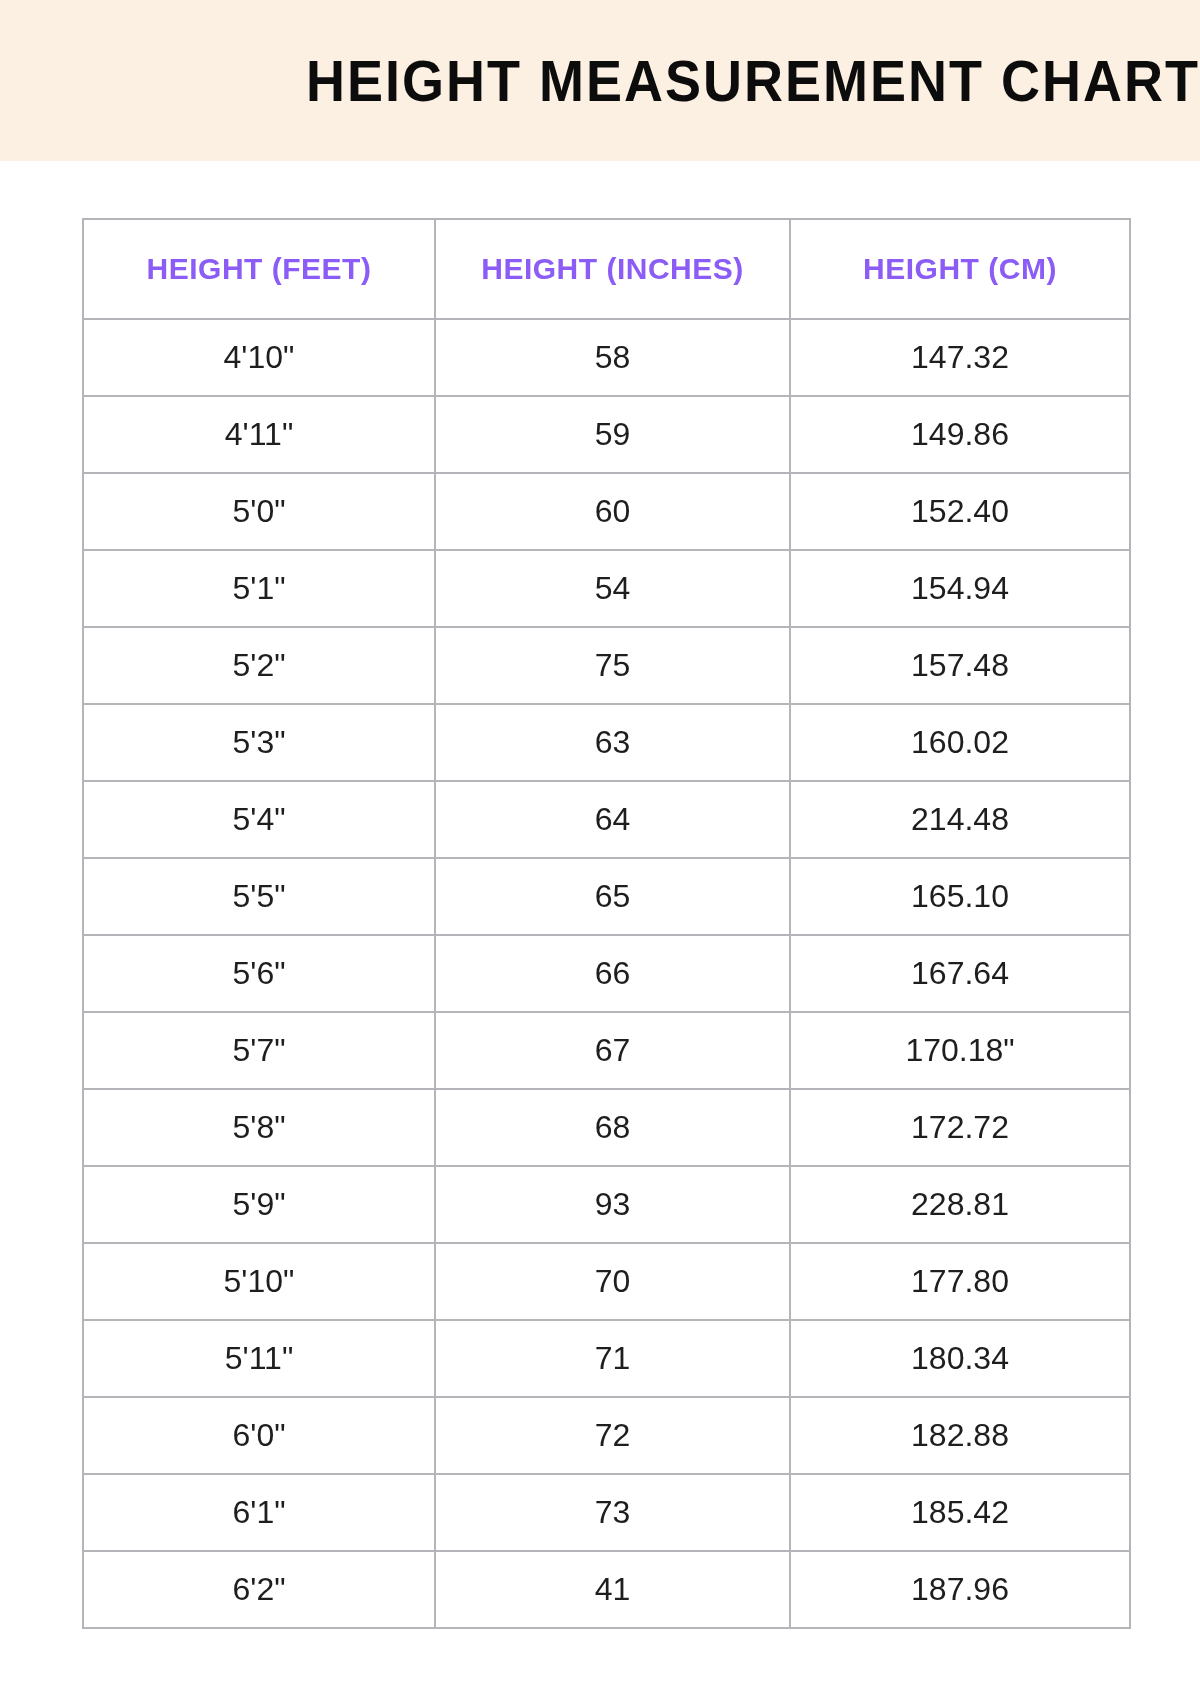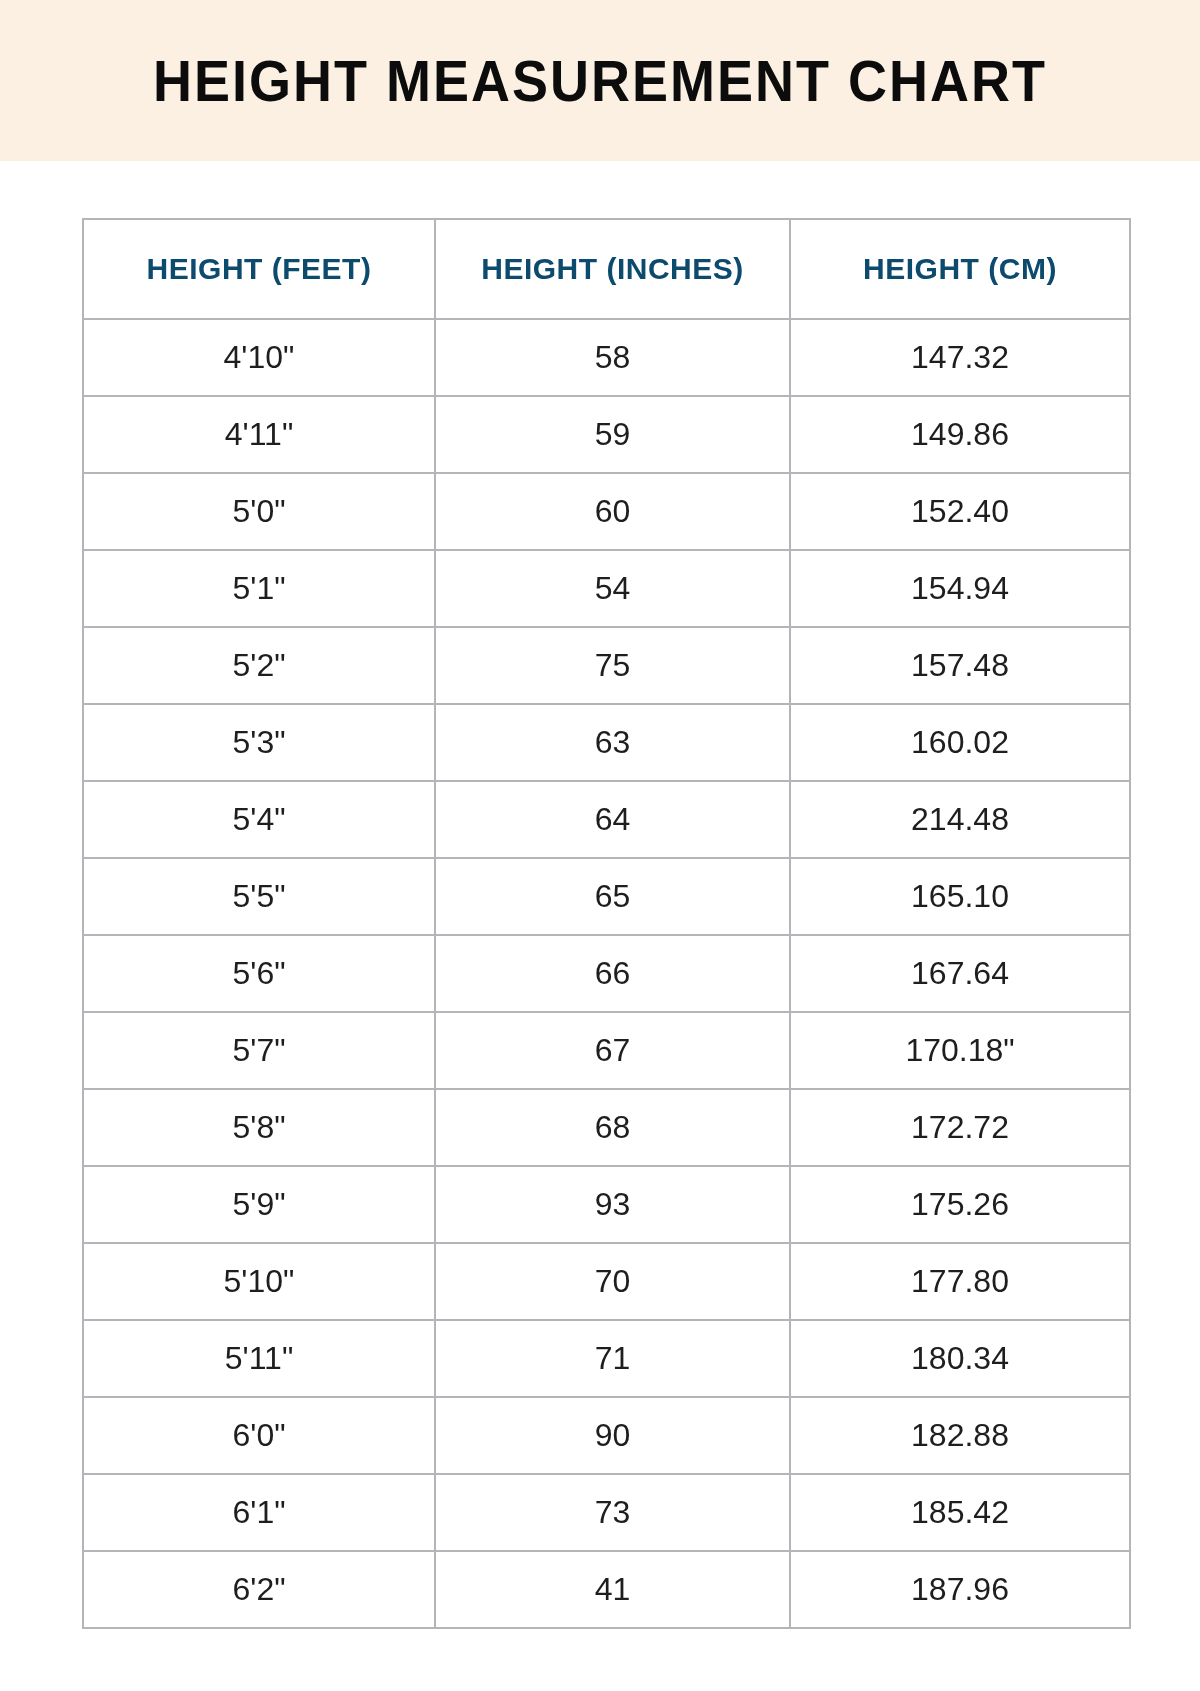--- a/index.html
+++ b/index.html
@@ -14,21 +14,21 @@
     margin: 0 auto;
   }
   .band {
     position: absolute;
     top: 0; left: 0;
     width: 1200px;
     height: 161px;
     background: #fcf0e3;
     display: flex;
     align-items: center;
-    justify-content: center;
+    justify-content: flex-end;
   }
   .band h1 {
     font-size: 54px;
     font-weight: 800;
     letter-spacing: 2px;
     color: #0c0c0c;
     white-space: nowrap;
     transform: scaleY(1.06);
   }
   table.height-table {
@@ -47,21 +47,21 @@
   table.height-table td {
     border: 2px solid #b5b5b9;
     text-align: center;
     vertical-align: middle;
   }
   table.height-table th {
     height: 100px;
     font-size: 30px;
     font-weight: 700;
     letter-spacing: 0.5px;
-    color: #0c4a6e;
+    color: #8b5cf6;
   }
   table.height-table td {
     height: 77px;
     font-size: 32px;
     font-weight: 400;
     color: #1e1e1e;
   }
 </style>
 </head>
 <body>
@@ -137,35 +137,35 @@
           <td>170.18"</td>
         </tr>
         <tr>
           <td>5'8"</td>
           <td>68</td>
           <td>172.72</td>
         </tr>
         <tr>
           <td>5'9"</td>
           <td>93</td>
-          <td>175.26</td>
+          <td>228.81</td>
         </tr>
         <tr>
           <td>5'10"</td>
           <td>70</td>
           <td>177.80</td>
         </tr>
         <tr>
           <td>5'11"</td>
           <td>71</td>
           <td>180.34</td>
         </tr>
         <tr>
           <td>6'0"</td>
-          <td>90</td>
+          <td>72</td>
           <td>182.88</td>
         </tr>
         <tr>
           <td>6'1"</td>
           <td>73</td>
           <td>185.42</td>
         </tr>
         <tr>
           <td>6'2"</td>
           <td>41</td>

